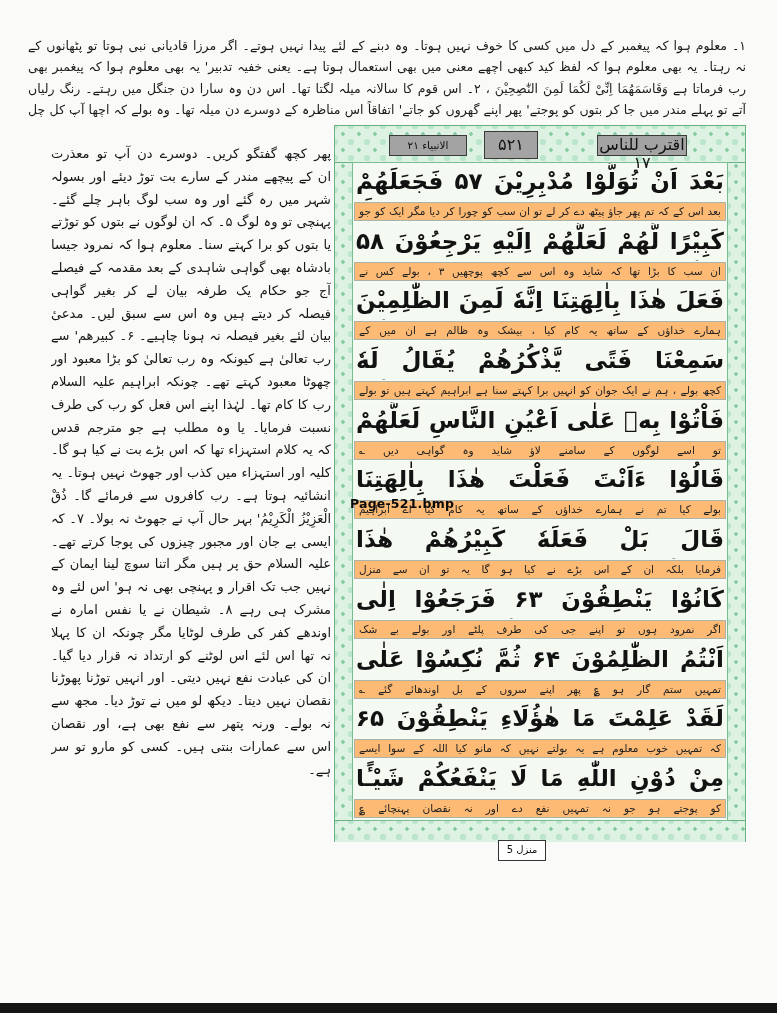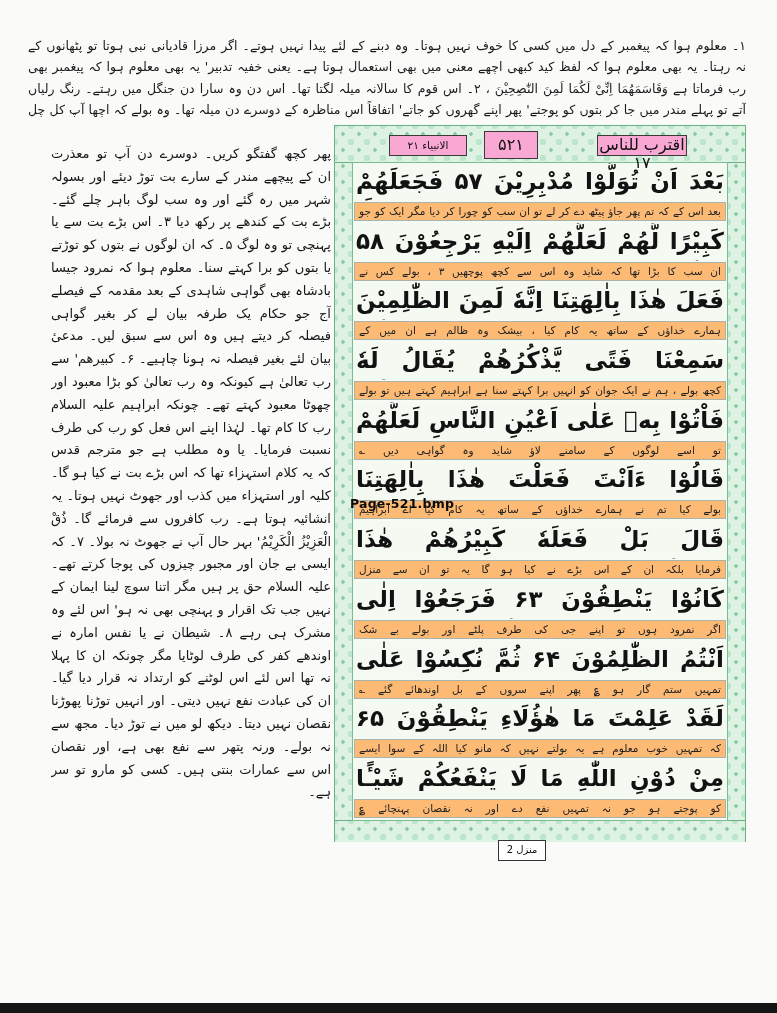--- a/index.html
+++ b/index.html
@@ -31,21 +31,21 @@
       radial-gradient(circle, #86cba2 1.5px, rgba(0,0,0,0) 2px),
       radial-gradient(circle, #bce6cb 3px, rgba(0,0,0,0) 3.5px);
     background-size:16px 16px,16px 16px; background-position:0 0,8px 8px;
   }
   #band-top{ left:0; top:0; width:410px; height:36px; border-bottom:1px solid #69b183;}
   #band-bottom{ left:0; top:694px; width:410px; height:21px; border-top:1px solid #69b183;}
   #band-left{ left:0; top:0; width:17px; height:715px; }
   #band-right{ left:393px; top:0; width:17px; height:715px; }
   
   .badge{
-    position:absolute; background:#f9a8d4; border:1px solid #3a3a3a;
+    position:absolute; background:#a3a3a3; border:1px solid #3a3a3a;
     text-align:center; direction:rtl; color:#111; z-index:3;
   }
   #juz-badge{ left:262px; top:9px; width:88px; height:19px; font-size:16px; line-height:18px; }
   #page-number-badge{ left:149px; top:5px; width:52px; height:26px; font-size:16px; font-weight:normal; line-height:25px; }
   #surah-badge{ left:54px; top:9px; width:76px; height:19px; font-size:10.5px; line-height:18px; }
   
   #verse-area{
     position:absolute; left:17px; top:36px; width:374px; height:657px;
     border:1px solid #7bbd93; background:#f7fbf5; padding:0; overflow:hidden;
   }
@@ -87,21 +87,20 @@
       <div class="t-line">نہ رہتا۔ یہ بھی معلوم ہوا کہ لفظ کید کبھی اچھے معنی میں بھی استعمال ہوتا ہے۔ یعنی خفیہ تدبیر' یہ بھی معلوم ہوا کہ پیغمبر بھی تقیہ نہیں کرتے۔ تقیہ تو ابلیس کا کام ہے۔</div>
       <div class="t-line">رب فرماتا ہے وَقَاسَمَهُمَا اِنِّیْ لَكُمَا لَمِنَ النّٰصِحِیْنَ ، ۲۔ اس قوم کا سالانہ میلہ لگتا تھا۔ اس دن وہ سارا دن جنگل میں رہتے۔ رنگ رلیاں کرتے تھے۔ شام کو جب واپس</div>
       <div class="t-line">آتے تو پہلے مندر میں جا کر بتوں کو پوجتے' پھر اپنے گھروں کو جاتے' اتفاقاً اس مناظرہ کے دوسرے دن میلہ تھا۔ وہ بولے کہ اچھا آپ کل چل کر ہمارا میلہ دیکھ لیں۔</div>
     </div>
 
   <div id="left-commentary">
 
   <div class="c-line">پھر کچھ گفتگو کریں۔ دوسرے دن آپ تو معذرت فرما کر</div>
       <div class="c-line">ان کے پیچھے مندر کے سارے بت توڑ دیئے اور بسولہ</div>
       <div class="c-line">شہر میں رہ گئے اور وہ سب لوگ باہر چلے گئے۔ آپ نے</div>
-      <div class="c-line">بڑے بت کے کندھے پر رکھ دیا ۳۔ اس بڑے بت سے یا</div>
       <div class="c-line">پہنچی تو وہ لوگ ۵۔ کہ ان لوگوں نے بتوں کو توڑتے دیکھا'</div>
       <div class="c-line">یا بتوں کو برا کہتے سنا۔ معلوم ہوا کہ نمرود جیسا ظالم و جابر</div>
       <div class="c-line">بادشاہ بھی گواہی شاہدی کے بعد مقدمہ کے فیصلے کرتا تھا۔</div>
       <div class="c-line">آج جو حکام یک طرفہ بیان لے کر بغیر گواہی شاہدی کے</div>
       <div class="c-line">فیصلہ کر دیتے ہیں وہ اس سے سبق لیں۔ مدعیٔ مدعا علیہ کے</div>
       <div class="c-line">بیان لئے بغیر فیصلہ نہ ہونا چاہیے۔ ۶۔ کبیرھم' سے مراد</div>
       <div class="c-line">رب تعالیٰ ہے کیونکہ وہ رب تعالیٰ کو بڑا معبود اور بتوں کو</div>
       <div class="c-line">چھوٹا معبود کہتے تھے۔ چونکہ ابراہیم علیہ السلام کا کام گویا</div>
       <div class="c-line">رب کا کام تھا۔ لہٰذا اپنے اس فعل کو رب کی طرف</div>
       <div class="c-line">نسبت فرمایا۔ یا وہ مطلب ہے جو مترجم قدس سرہ نے فرمایا</div>
@@ -184,19 +183,19 @@
           <div class="translation-line">کہ تمہیں خوب معلوم ہے یہ بولتے نہیں کہ مانو کیا اللہ کے سوا ایسے</div>
         </div>
 
         <div class="verse-row">
           <div class="arabic-line">مِنْ دُوْنِ اللّٰهِ مَا لَا یَنْفَعُكُمْ شَیْـًٔا وَّلَا یَضُرُّكُمْ ۶۶</div>
           <div class="translation-line">کو پوجتے ہو جو نہ تمہیں نفع دے اور نہ نقصان پہنچائے ؏</div>
         </div>
       </div>
   </div>
 
-  <div id="manzil-badge">منزل 2</div>
+  <div id="manzil-badge">منزل 5</div>
 
   <div id="filename-label">Page-521.bmp</div>
 
   <div id="bottom-scan-edge"></div>
 
 </div>
 
 </body></html>

